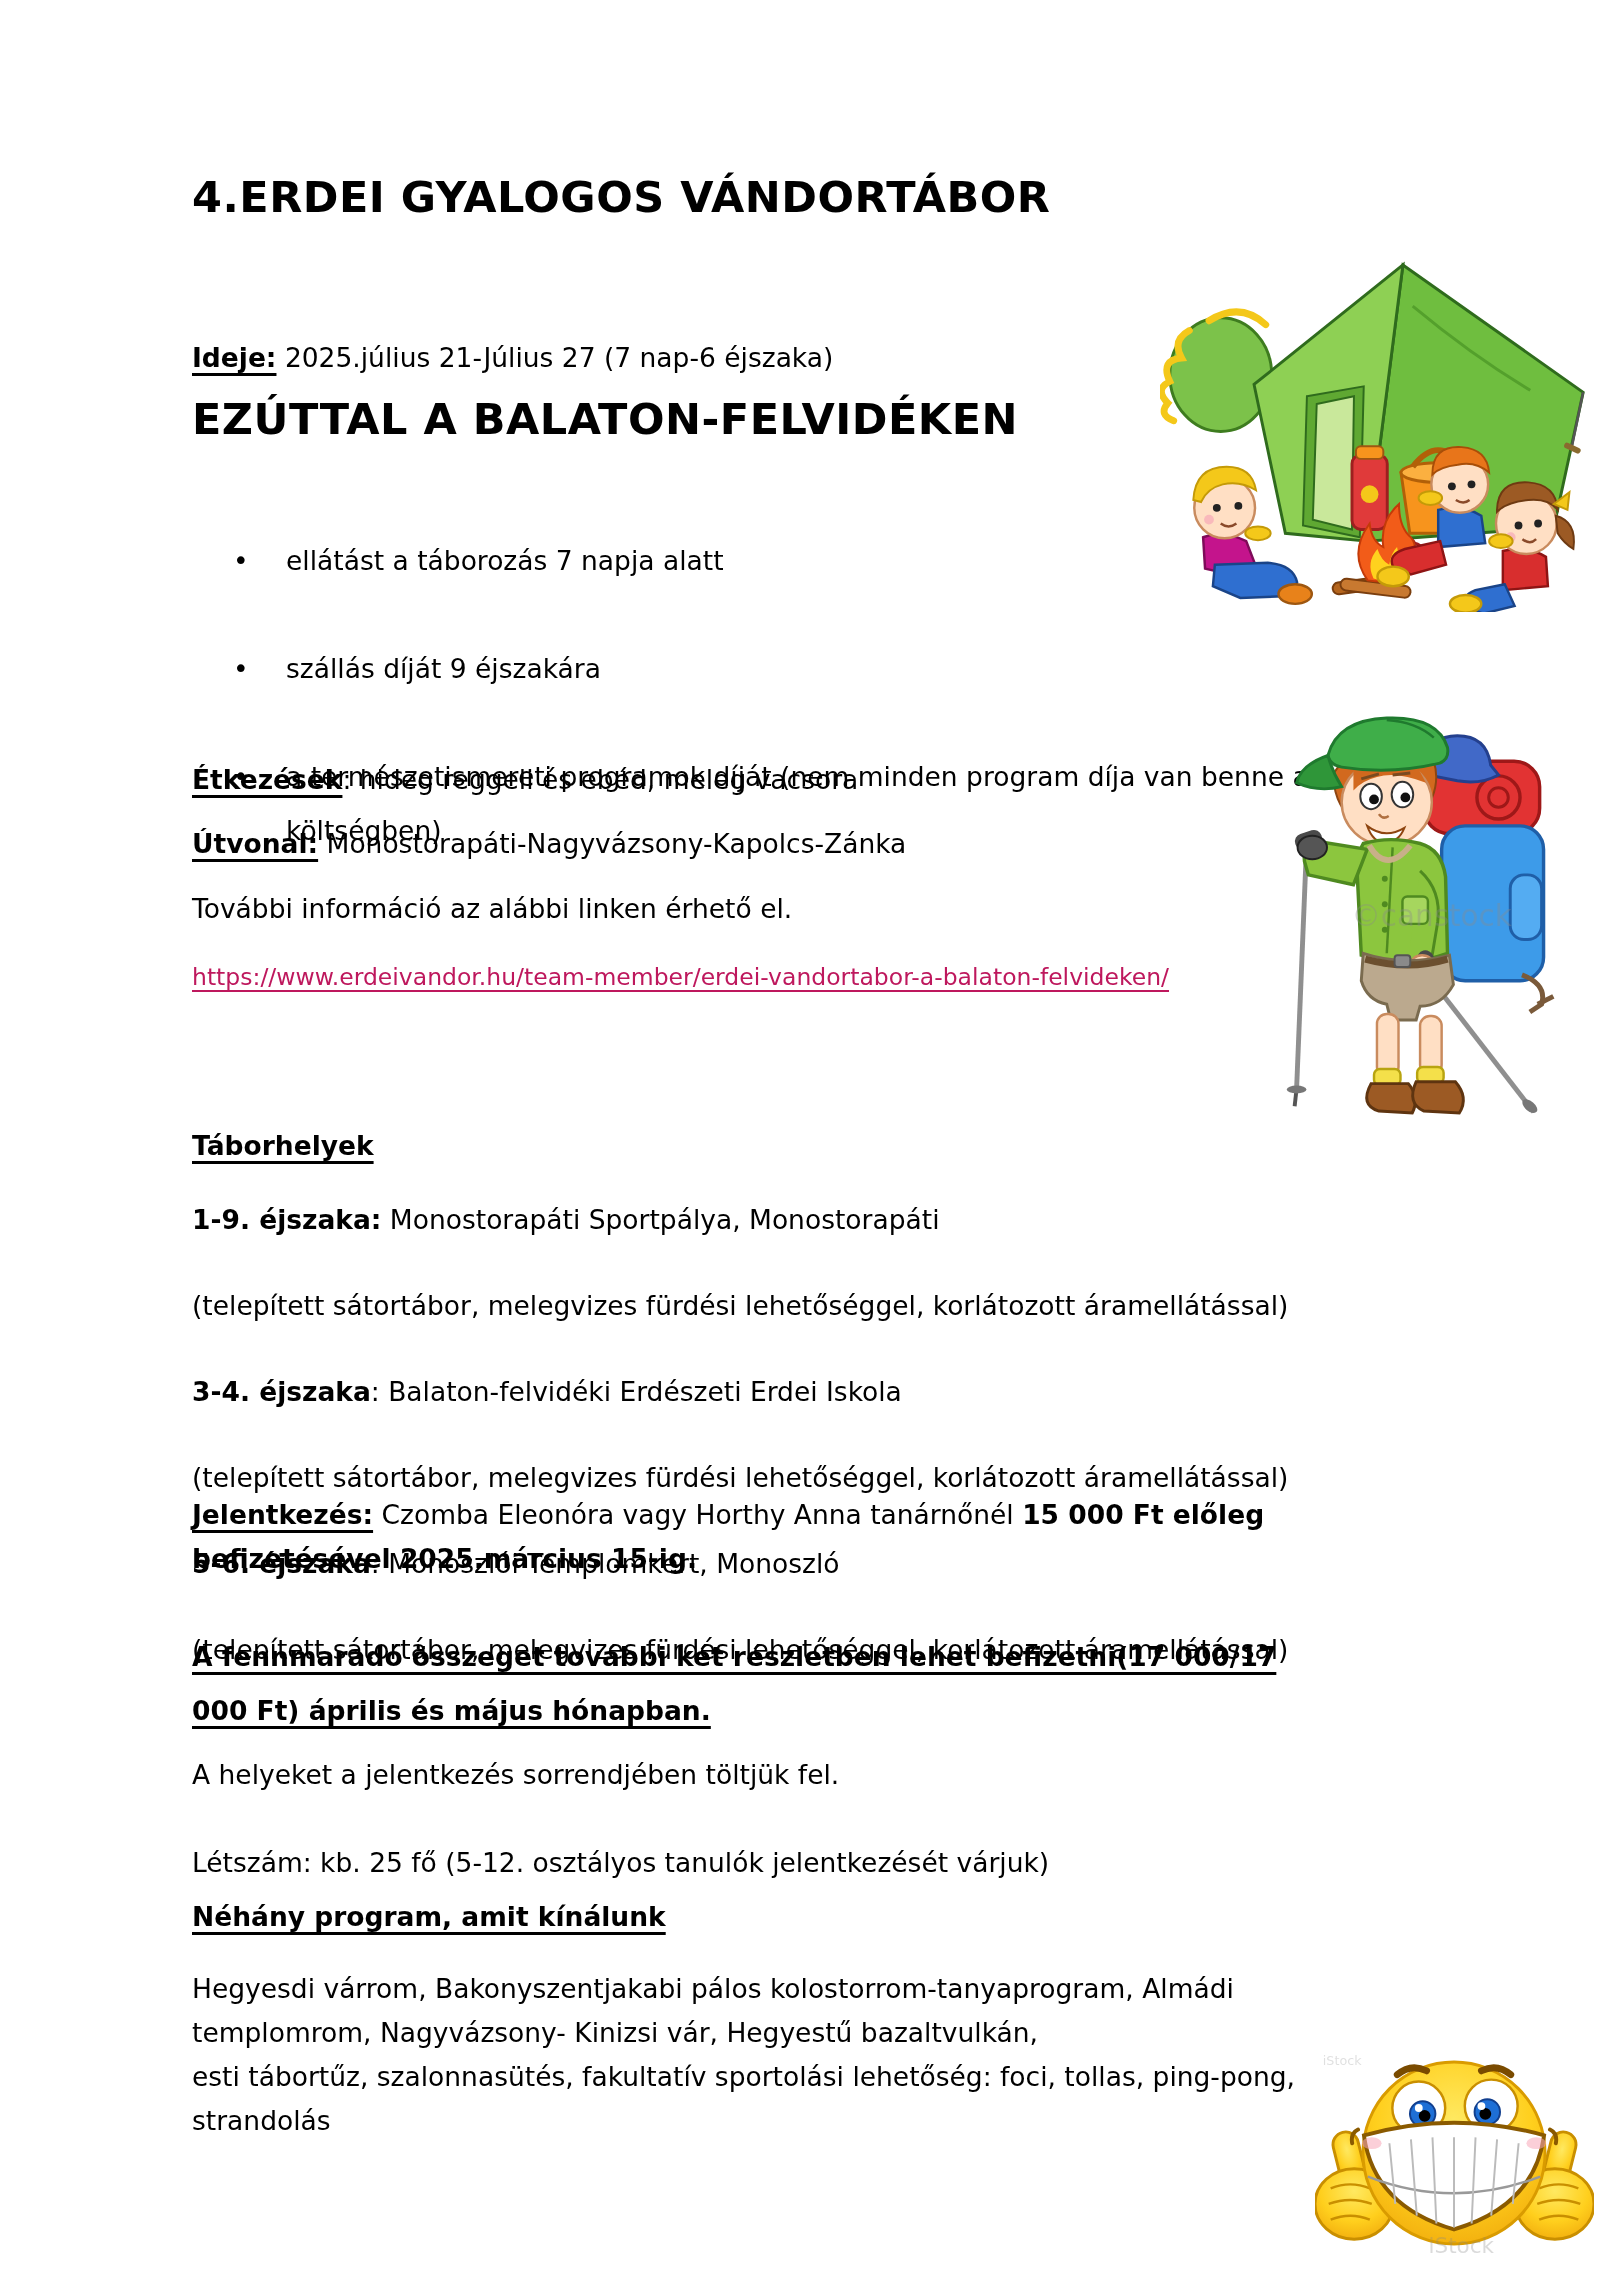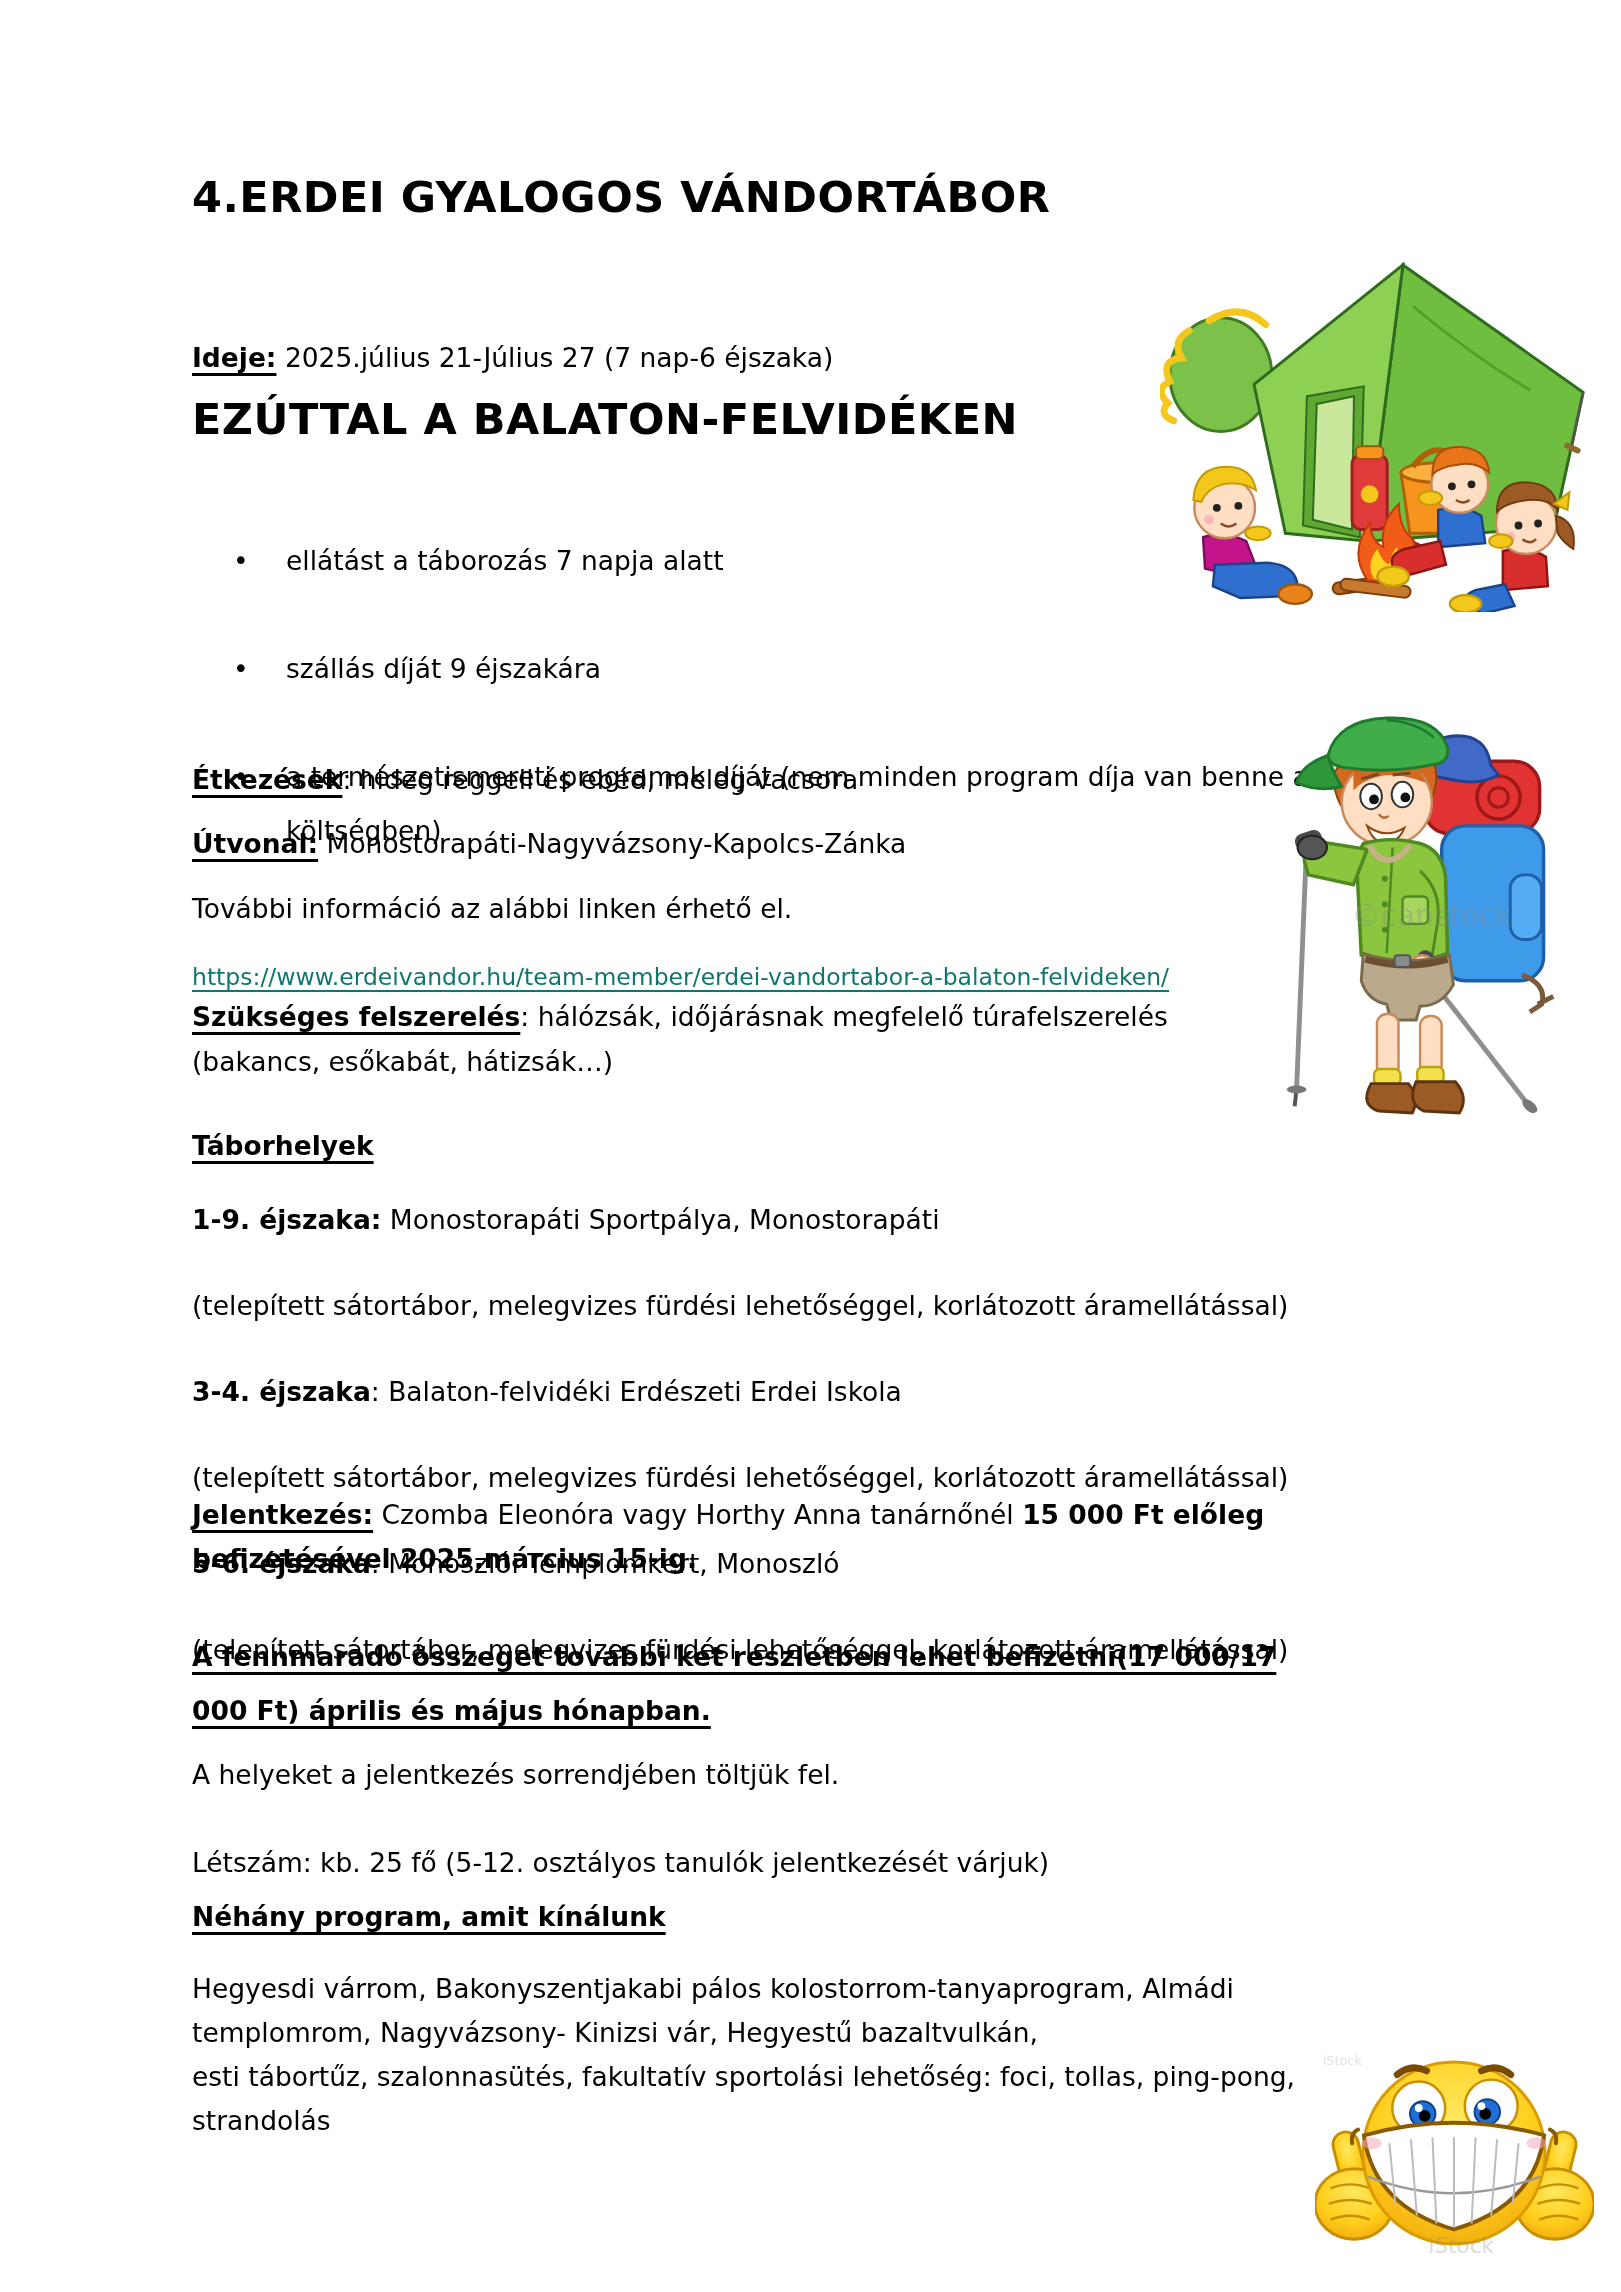--- a/index.html
+++ b/index.html
@@ -10,21 +10,21 @@
   .blk{position:absolute;left:192px;font-size:26.5px;line-height:44px;white-space:pre-line;}
   .b{font-weight:bold;}
   .u{text-decoration:underline;text-underline-offset:5.9px;text-decoration-thickness:2.5px;}
   .title{left:192px;width:1170px;font-size:43px;line-height:74px;font-weight:bold;letter-spacing:0.5px;white-space:pre-line;}
   .lh46{line-height:45px;}
   .lh44{line-height:43px;}
   .lh55{line-height:54px;}
   .bullets{left:233px;line-height:54px;}
   .bullet-row{display:grid;grid-template-columns:53px 1fr;}
   .dot{font-size:26.5px;}
-  a.doclink{color:#0f766e;text-decoration:underline;text-underline-offset:4.9px;font-size:23.5px;line-height:44px;}
+  a.doclink{color:#be185d;text-decoration:underline;text-underline-offset:4.9px;font-size:23.5px;line-height:44px;}
   .clip{position:absolute;}
   svg{display:block;}
 </style>
 </head>
 <body>
 
 <div id="page">
 
   <div class="blk title" style="top:86px;">
     <span>4.ERDEI GYALOGOS VÁNDORTÁBOR</span>
@@ -62,24 +62,20 @@
   </div>
 
   <div class="blk" style="top:843px;">
     <span>További információ az alábbi linken érhető el.</span>
   </div>
 
   <div class="blk" style="top:910px;">
     <a class="doclink" href="#" title="https://www.erdeivandor.hu/team-member/erdei-vandortabor-a-balaton-felvideken/">https://www.erdeivandor.hu/team-member/erdei-vandortabor-a-balaton-felvideken/</a>
   </div>
 
-  <div class="blk lh46" style="top:949px;">
-    <span class="b u">Szükséges felszerelés</span><span>: hálózsák, időjárásnak megfelelő túrafelszerelés
-(bakancs, esőkabát, hátizsák…)</span>
-  </div>
 
   <div class="blk" style="top:1080px;">
     <span class="b u">Táborhelyek</span>
   </div>
 
   <div class="blk lh44" style="top:1155px;">
     <div><span class="b">1-9. éjszaka:</span><span> Monostorapáti Sportpálya, Monostorapáti</span></div>
     <div><span>(telepített sátortábor, melegvizes fürdési lehetőséggel, korlátozott áramellátással)</span></div>
     <div><span class="b">3-4. éjszaka</span><span>: Balaton-felvidéki Erdészeti Erdei Iskola</span></div>
     <div><span>(telepített sátortábor, melegvizes fürdési lehetőséggel, korlátozott áramellátással)</span></div>

